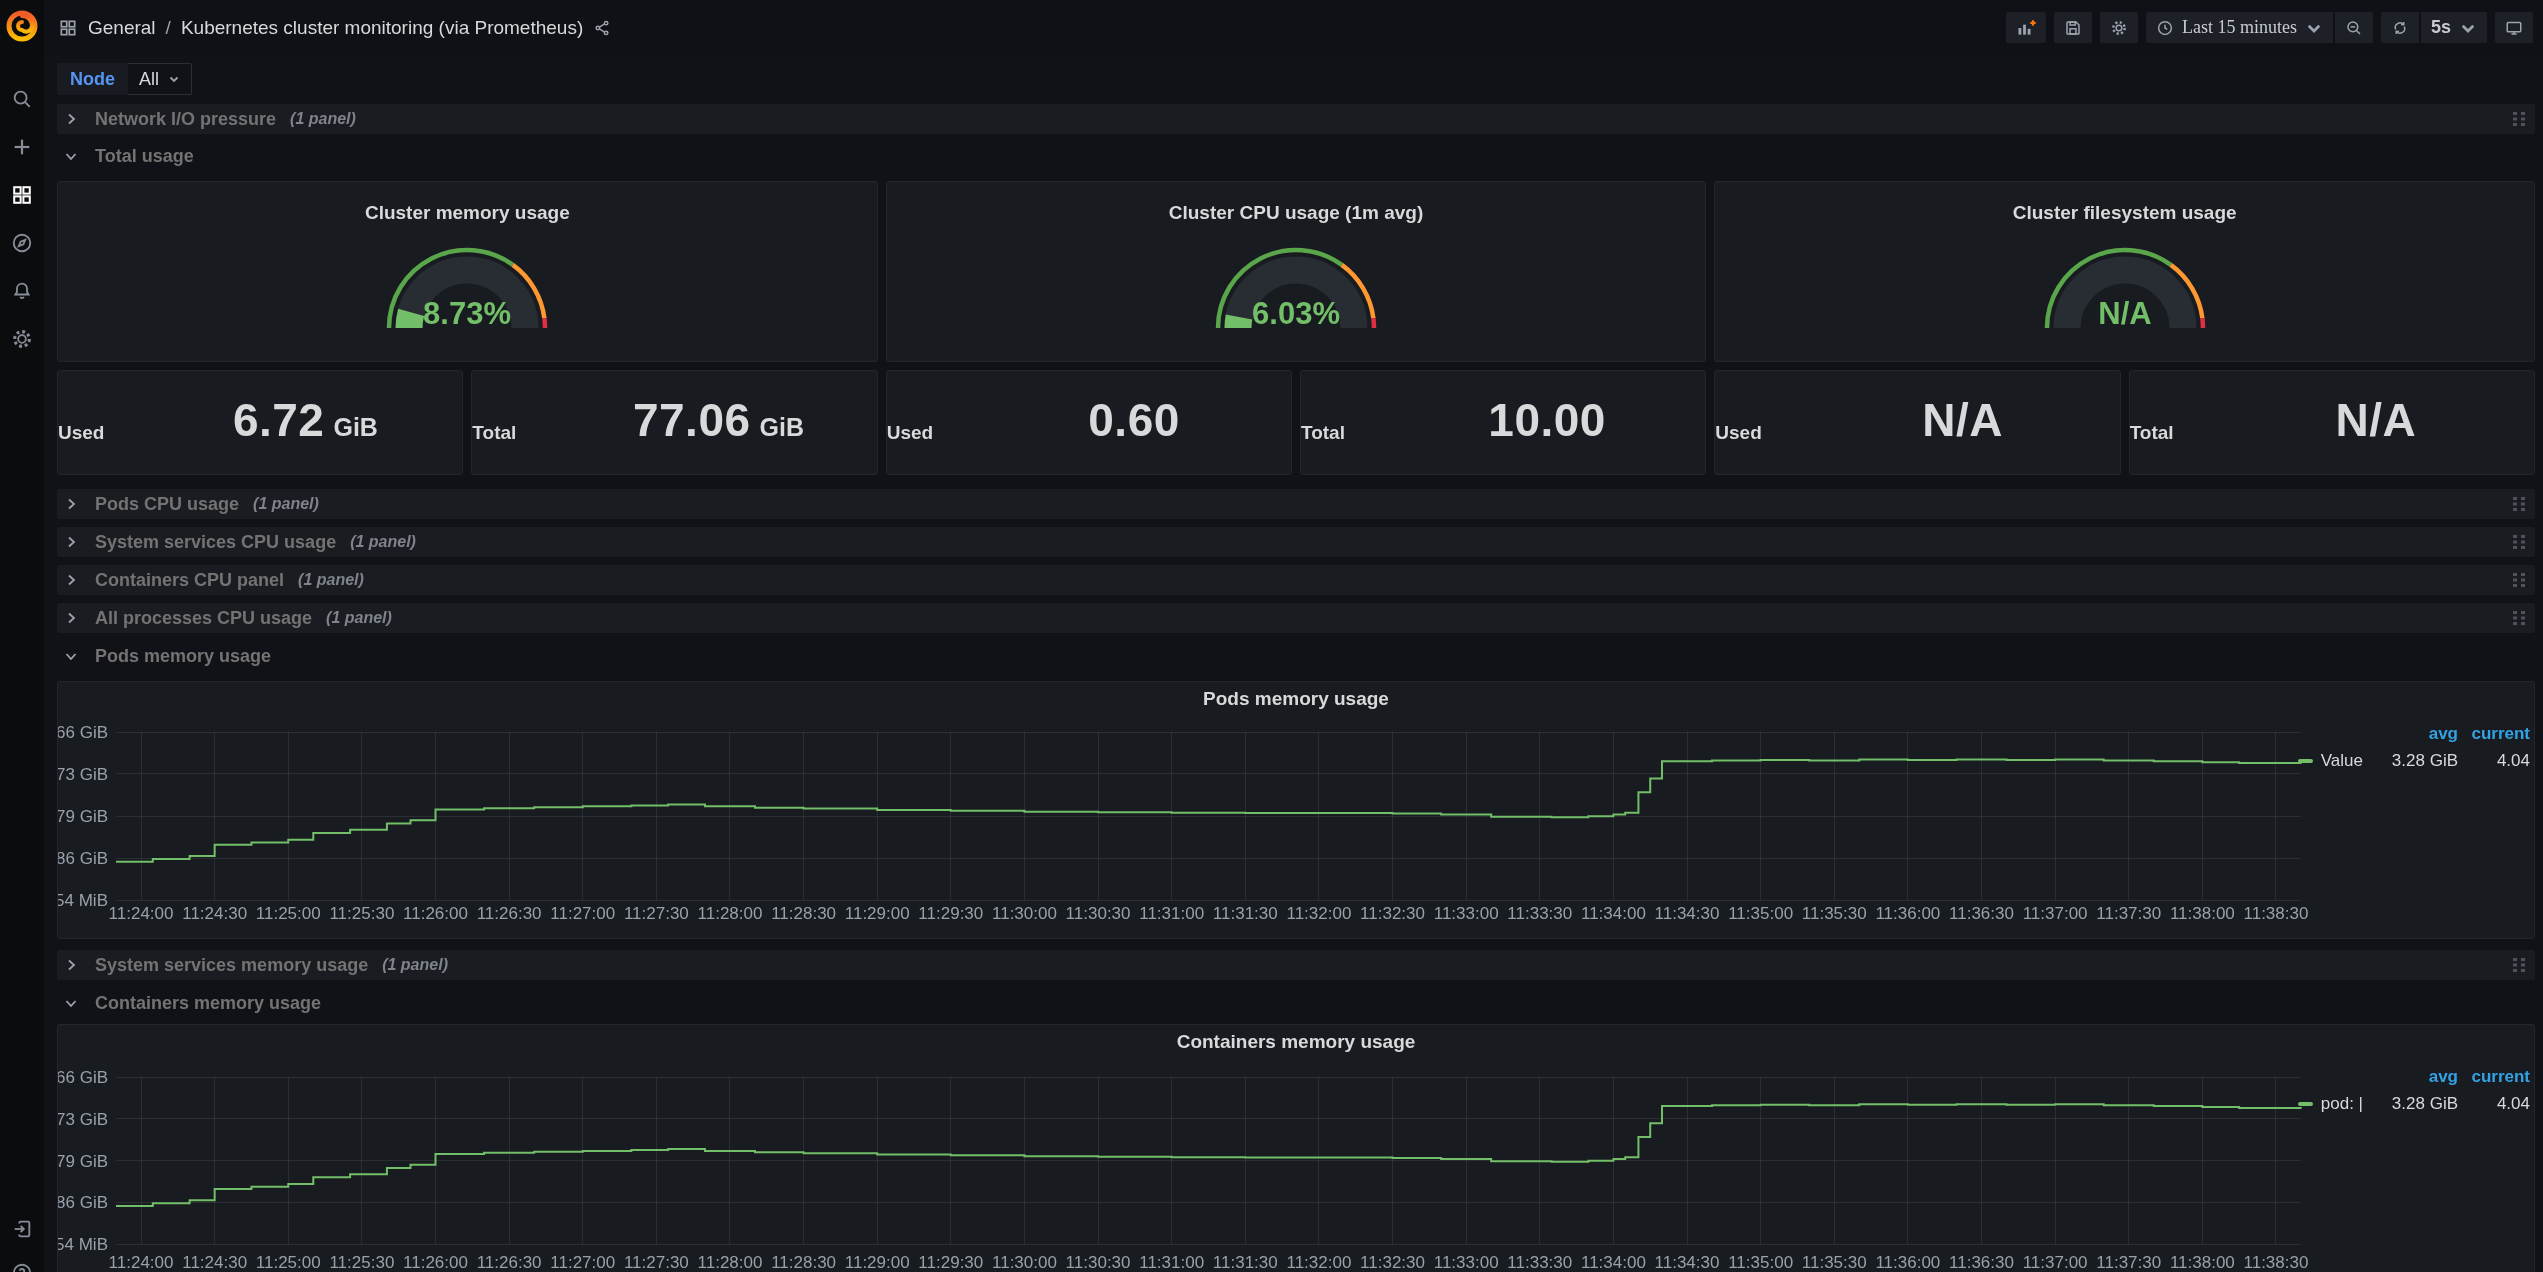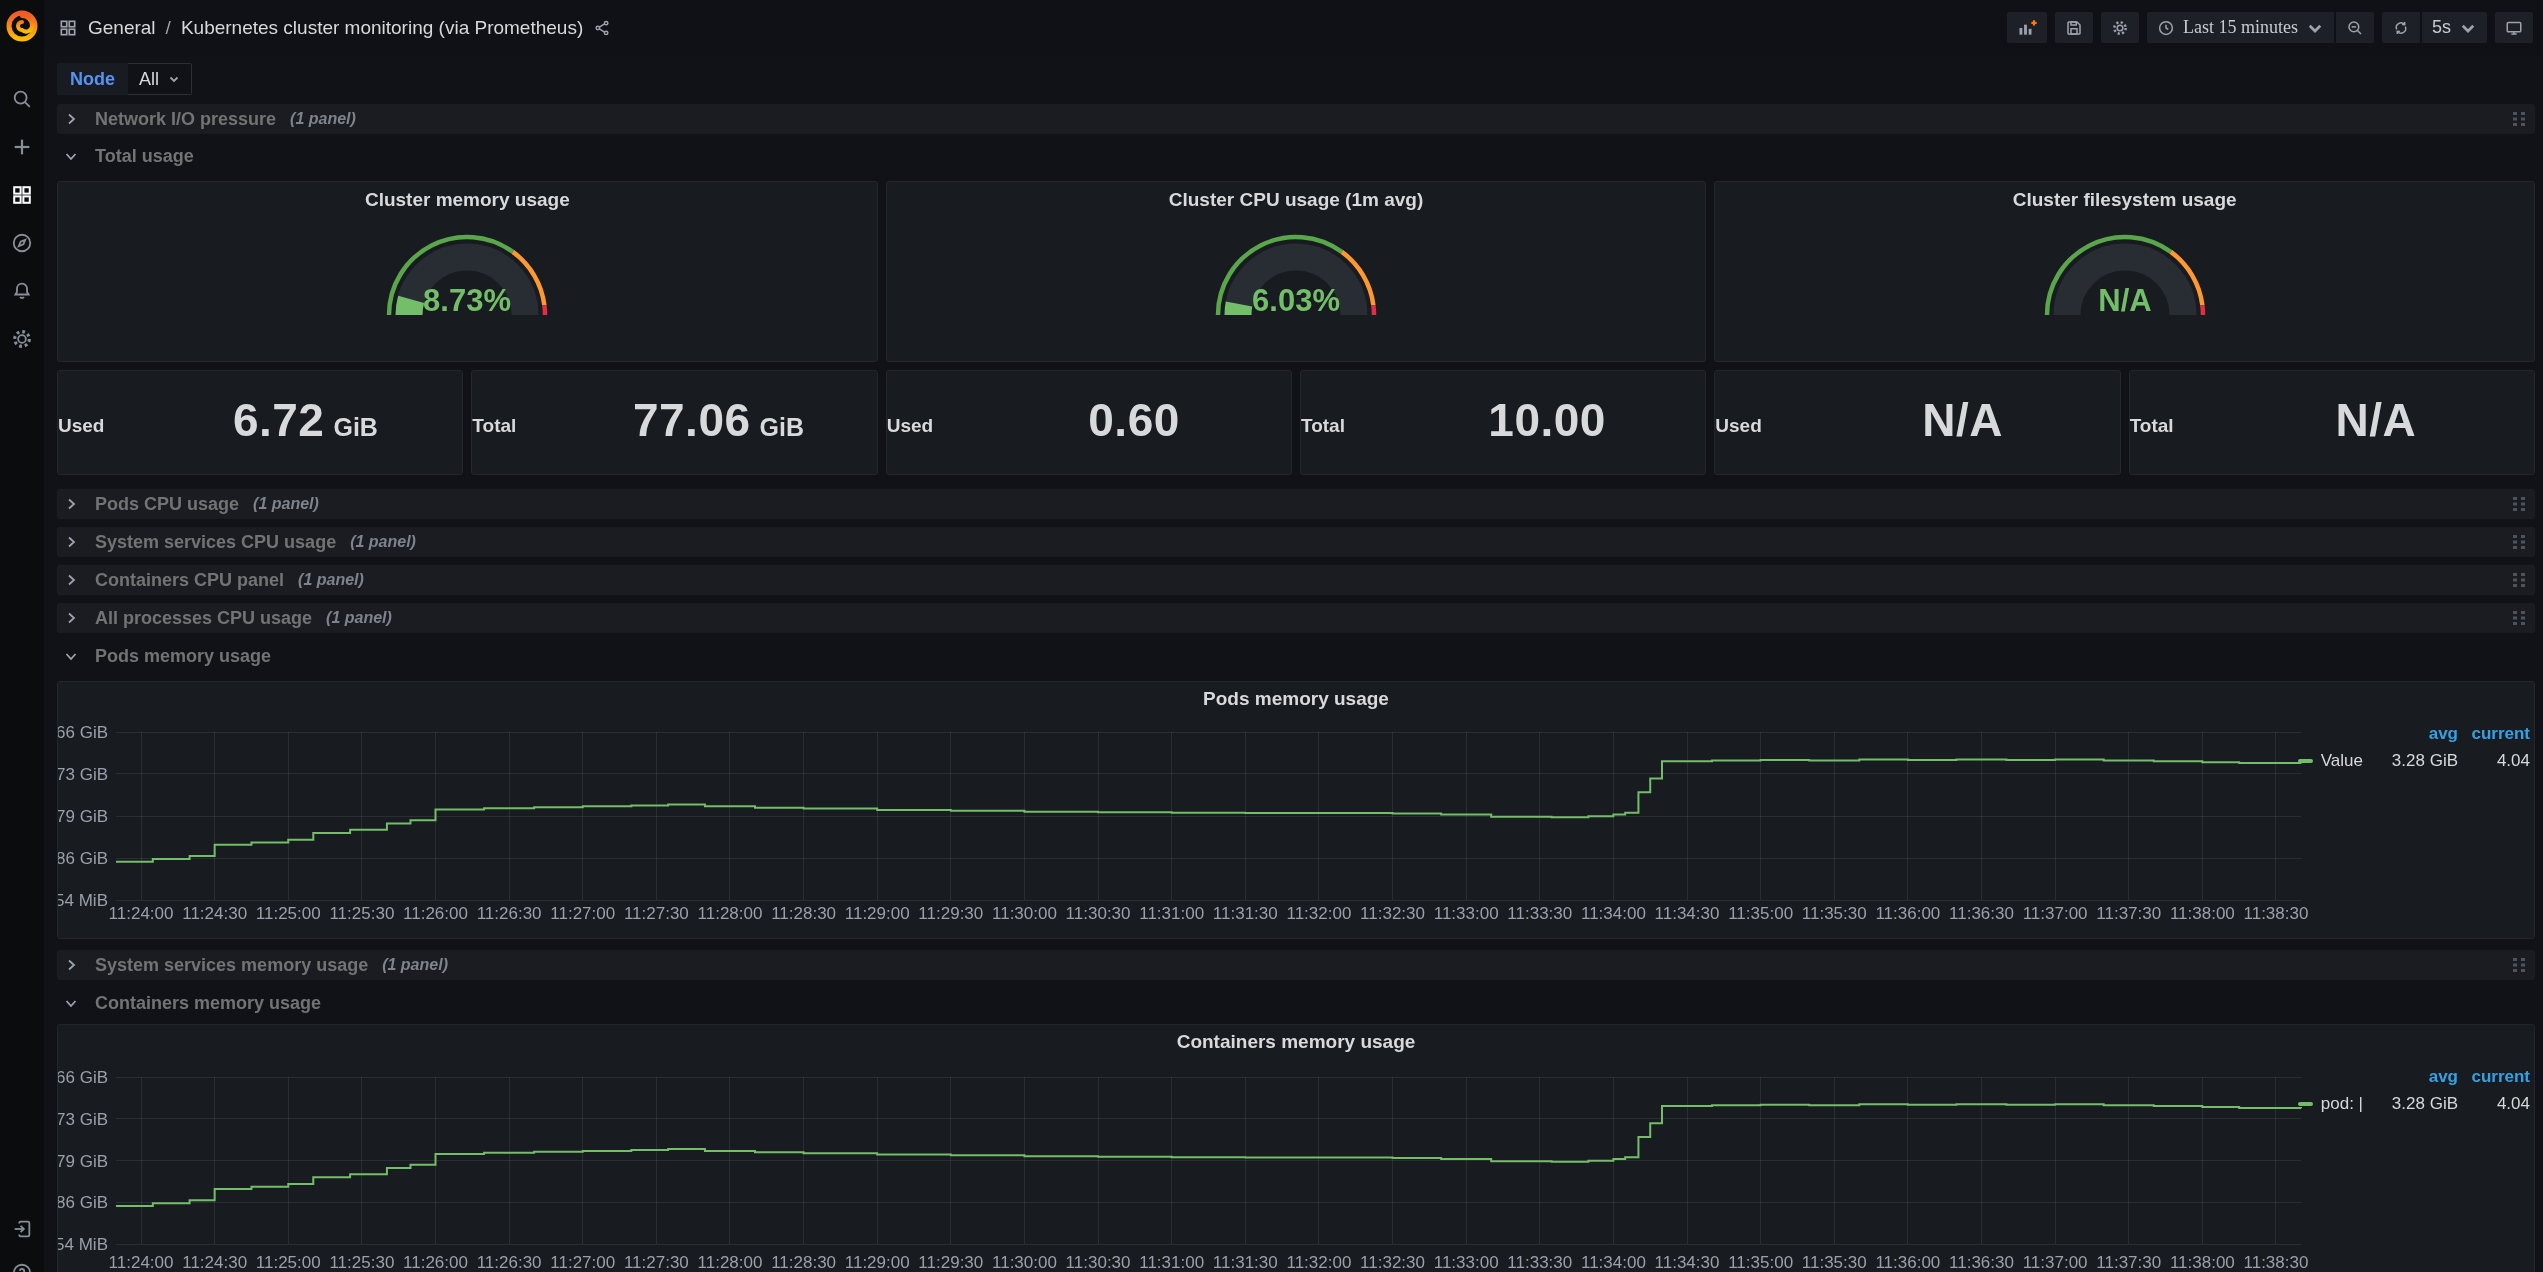--- a/index.html
+++ b/index.html
@@ -68,21 +68,21 @@
   .row-header.expanded { background:transparent; }
   .chev { width:14px; height:14px; color:#9da3ae; flex:0 0 auto; }
   .row-title { font-size:18px; font-weight:700; color:#737373; margin-left:17px; }
   .row-meta { font-size:16px; font-style:italic; color:#7e838c; margin-left:14px;font-weight:bold; }
   .drag-handle { margin-left:auto; width:16px; height:18px; color:#4e535b; cursor:grab; }
 
   .panel { background:#181b1f; border:1px solid #23262c; border-radius:3px; }
 
   .gauge-row { display:flex; gap:8px; height:181px; margin-bottom:8px; margin-top:10px; }
   .gauge-panel { flex:1; display:flex; flex-direction:column; align-items:center; }
-  .panel-title { font-size:19px; font-weight:600; color:#d8d9da; margin-top:7px; text-align:center; cursor:pointer; }
+  .panel-title { font-size:19px; font-weight:600; color:#d8d9da; margin-top:20px; text-align:center; cursor:pointer; }
   .gauge-svg { margin-top:5px; }
 
   .stat-row { display:flex; gap:8px; height:105px; margin-bottom:14px; }
   .stat-panel { flex:1; display:flex; flex-direction:row; align-items:center; }
   .stat-body { flex:1; display:flex; align-items:center; justify-content:center;margin-left:44px; }
   .stat-value-wrap { display:flex; align-items:baseline; gap:9px; margin-top:-6px; }
   .stat-value { font-size:46px; font-weight:700; color:#d8d9da; letter-spacing:0.5px; }
   .stat-unit { font-size:25px; font-weight:700; color:#d8d9da; }
 
   .expanded-gap { margin:2px 0 10px 0; }
@@ -227,21 +227,21 @@
     <div class="btn-group">
       <div class="nav-btn">
         <svg viewBox="0 0 24 24" fill="none" stroke="currentColor" stroke-width="2">
           <path d="M6.2 13.8 A6.3 6.3 0 0 1 16.8 7.3"></path>
             <path d="M17.8 10.2 A6.3 6.3 0 0 1 7.2 16.7"></path>
           <path d="M16.9 3.9 L17 7.5 L13.4 7.4"></path>
             <path d="M7.1 20.1 L7 16.5 L10.6 16.6"></path>
         </svg>
       </div>
       <div class="nav-btn">
-        <span style="font-weight:400">5s</span>
+        <span style="font-weight:700">5s</span>
         <svg class="caret" viewBox="0 0 12 12" fill="none" stroke="currentColor" stroke-width="1.8">
             <path d="M2.5 4.5 L6 8 L9.5 4.5"></path>
           </svg>
       </div>
     </div>
     <div class="nav-btn">
       <svg viewBox="0 0 24 24" fill="none" stroke="currentColor" stroke-width="2">
         <rect x="3" y="4.5" width="18" height="12.5" rx="1.5"></rect>
           <line x1="12" y1="17" x2="12" y2="20"></line>
           <line x1="8.5" y1="20" x2="15.5" y2="20"></line>

